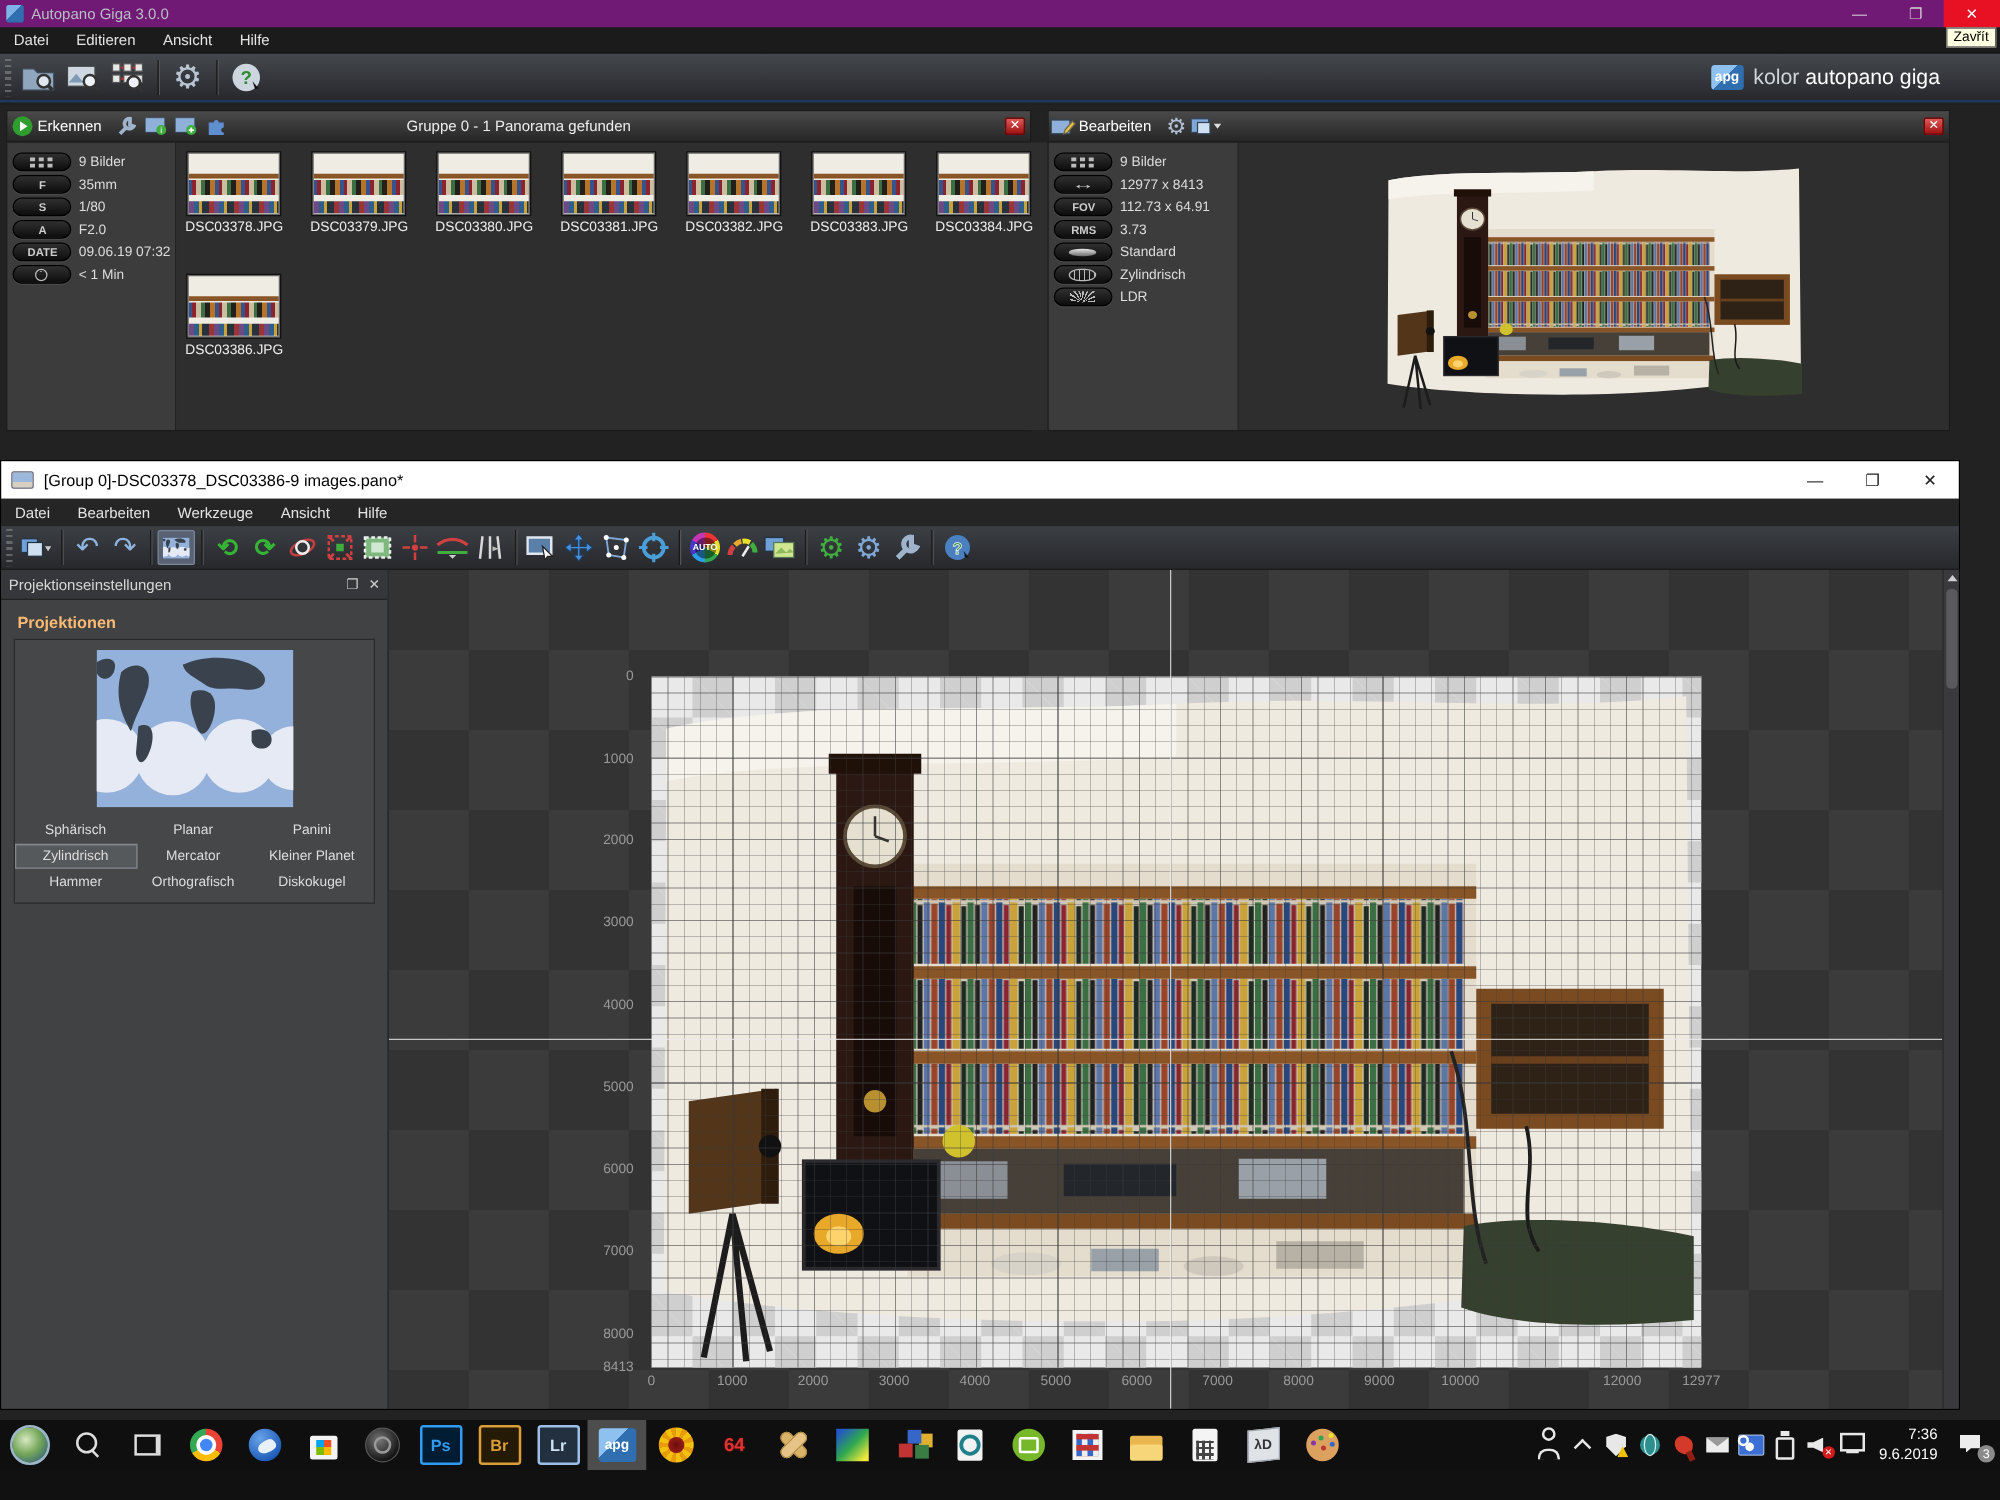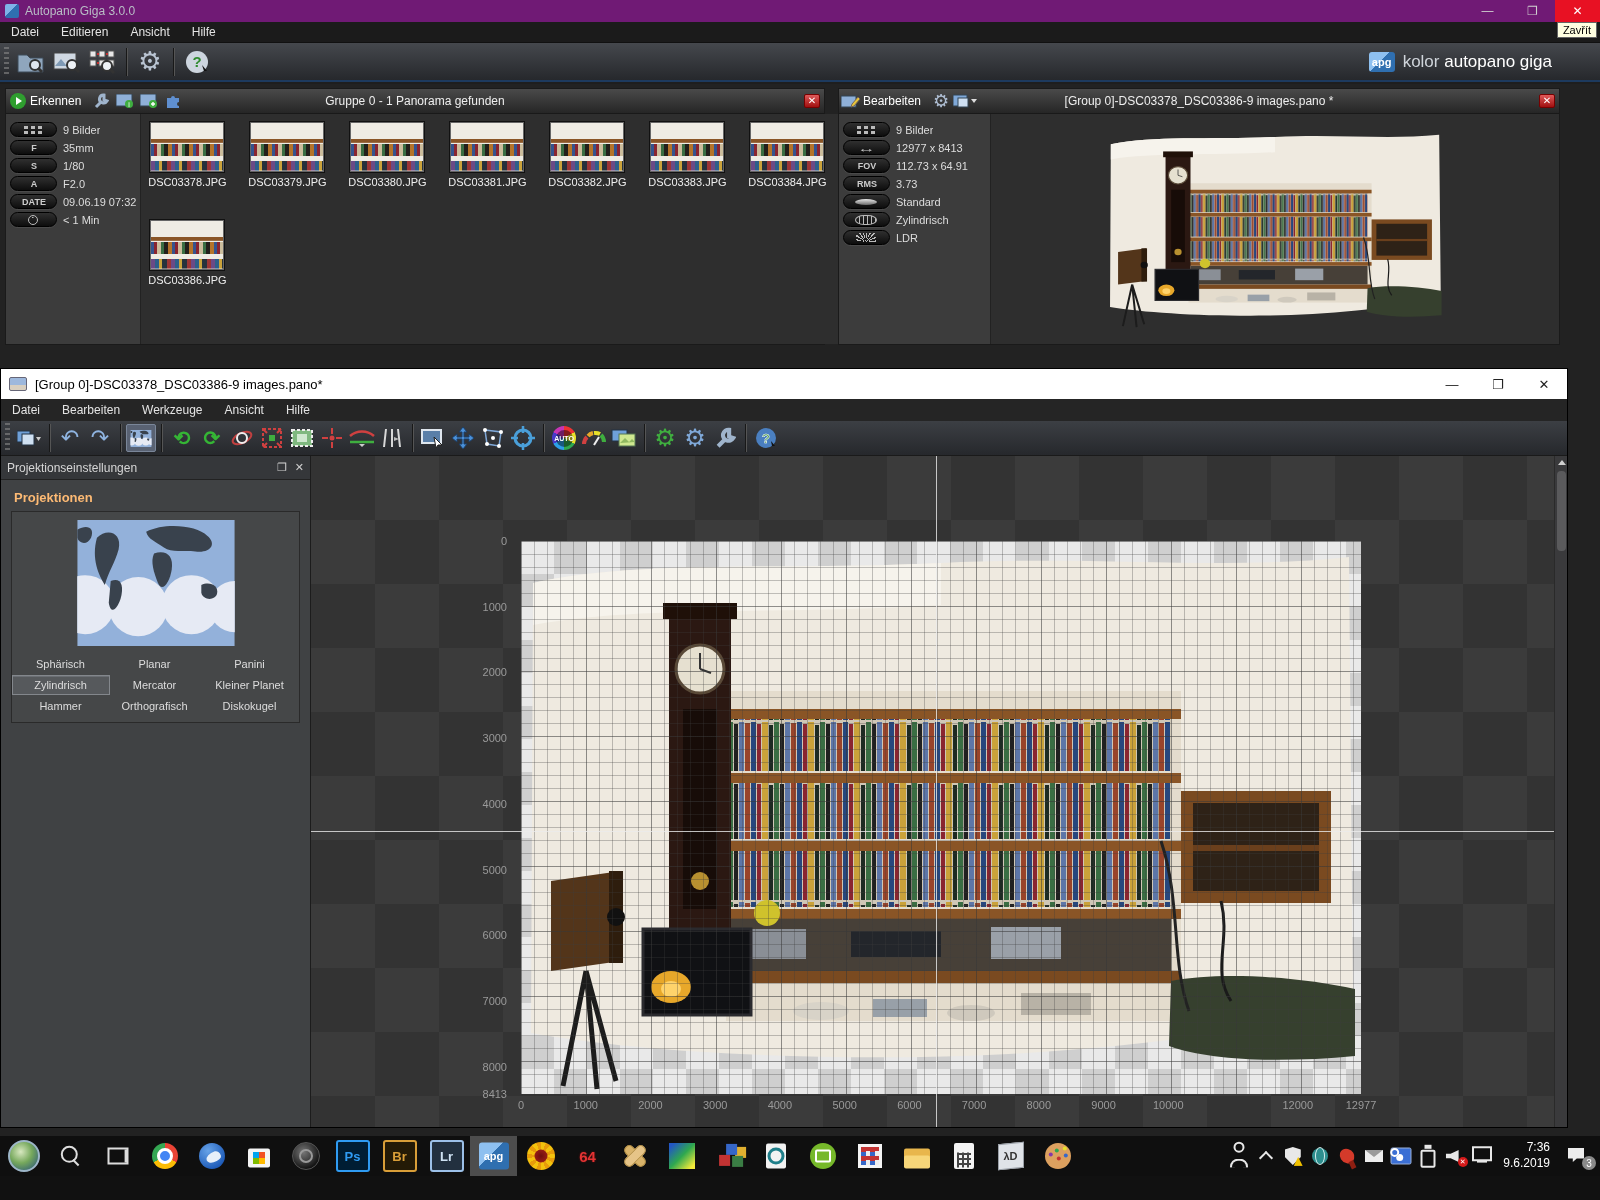--- a/index.html
+++ b/index.html
@@ -465,21 +465,20 @@
             <figure class="thumb-cell">
               <div class="thumb"></div>
               <figcaption class="tname">DSC03386.JPG</figcaption>
             </figure>
           </div>
       </div>
     </div>
 
     <div class="pane" id="edit-pane">
       <div class="pane-header">
-        <span class="ph-title">[Group 0]-DSC03378_DSC03386-9 images.pano *</span>
         <span class="hbtn">
           <svg class="ic" width="20" height="15" viewBox="0 0 20 15">
               <rect x="0" y="2" width="15" height="11" fill="#8fb0d8" stroke="#345"></rect>
               <path d="M11,10 l6,-7 2,2 -6,7 -3,1 z" fill="#e8c53a" stroke="#765"></path>
             </svg>
         </span>
         <span style="margin-right:8px;">Bearbeiten</span>
         <span class="hbtn" style="color:#aebdd2;font-size:18px;">⚙</span>
         <span class="hbtn">
           <svg class="ic" width="24" height="14" viewBox="0 0 24 14">

